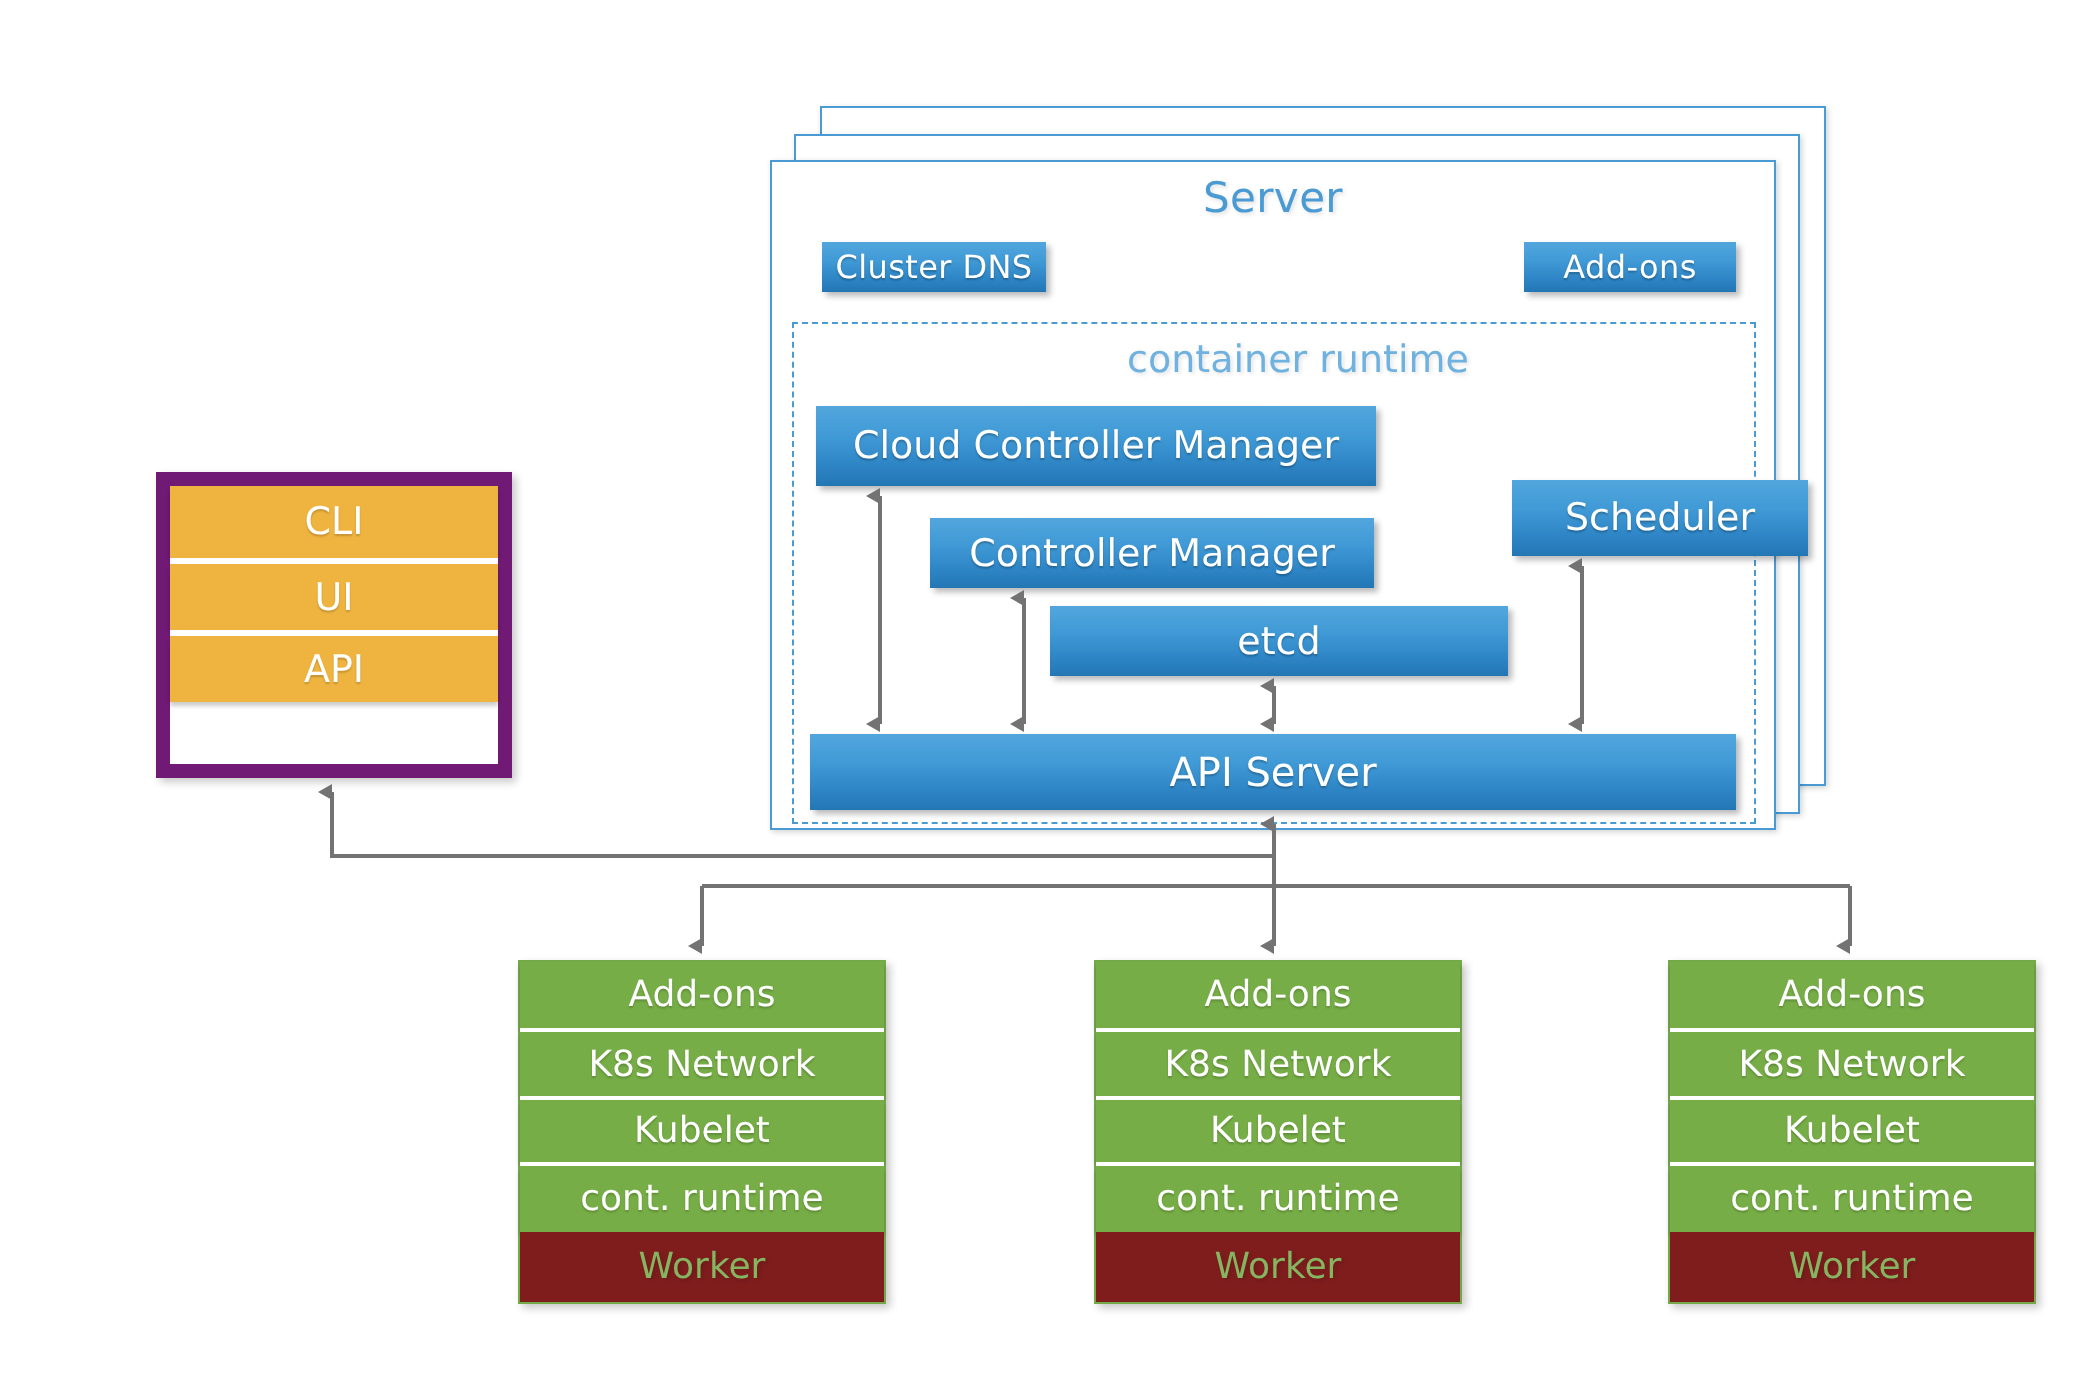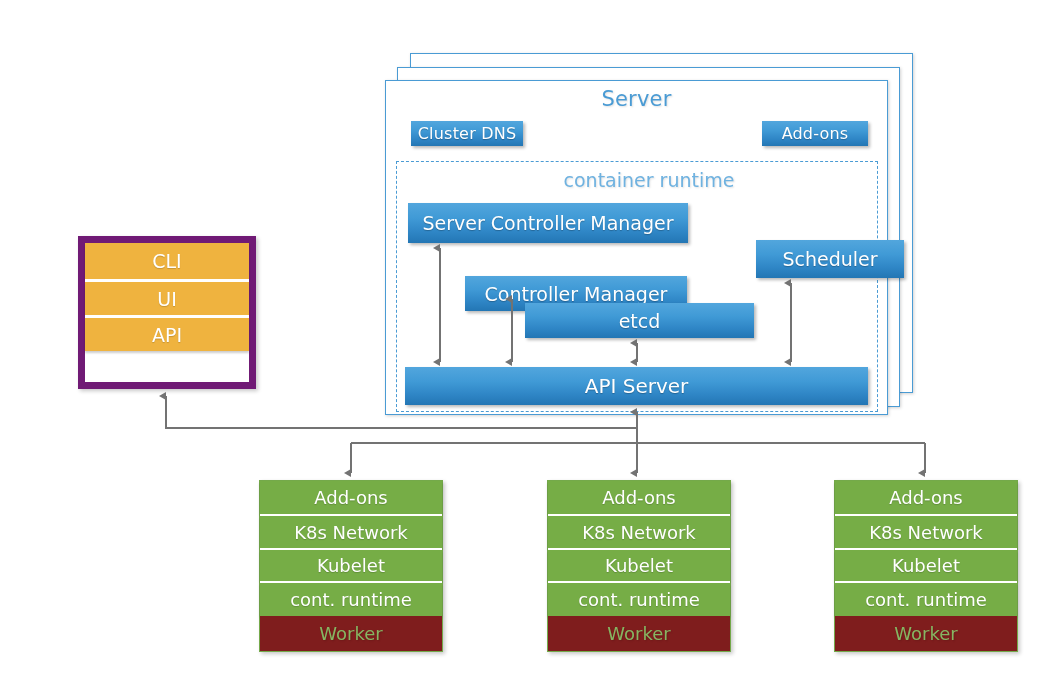--- a/index.html
+++ b/index.html
@@ -123,23 +123,23 @@
   <div class="abs master-panel" style="left:385px;top:80px;width:503px;height:335px;z-index:3;"></div>
 
   <div class="abs master-title" style="left:385px;top:85px;width:503px;height:28px;line-height:28px;z-index:6;">Server</div>
 
   <div class="abs blue-box small" style="left:411px;top:121px;width:112px;height:25px;z-index:6;">Cluster DNS</div>
   <div class="abs blue-box small" style="left:762px;top:121px;width:106px;height:25px;z-index:6;">Add-ons</div>
 
   <div class="abs dashed-box" style="left:396px;top:161px;width:482px;height:251px;z-index:4;"></div>
   <div class="abs dashed-title" style="left:408px;top:167px;width:482px;height:26px;line-height:26px;z-index:6;">container runtime</div>
 
-  <div class="abs blue-box mid" style="left:408px;top:203px;width:280px;height:40px;z-index:6;">Server Controller Manager</div>
-
-  <div class="abs blue-box mid" style="left:465px;top:276px;width:222px;height:35px;z-index:6;">Controller Manager</div>
+  <div class="abs blue-box mid" style="left:408px;top:203px;width:280px;height:40px;z-index:6;">Cloud Controller Manager</div>
+
+  <div class="abs blue-box mid" style="left:465px;top:259px;width:222px;height:35px;z-index:6;">Controller Manager</div>
 
   <div class="abs blue-box mid" style="left:756px;top:240px;width:148px;height:38px;z-index:6;">Scheduler</div>
 
   <div class="abs blue-box mid" style="left:525px;top:303px;width:229px;height:35px;z-index:6;">etcd</div>
 
   <div class="abs blue-box big" style="left:405px;top:367px;width:463px;height:38px;z-index:6;">API Server</div>
 
   <div class="abs access-wrap" style="left:78px;top:236px;width:178px;height:153px;z-index:5;">
     <div class="access-row" style="height:36px;">CLI</div>
     <div style="height:3px;background:#ffffff;"></div>

